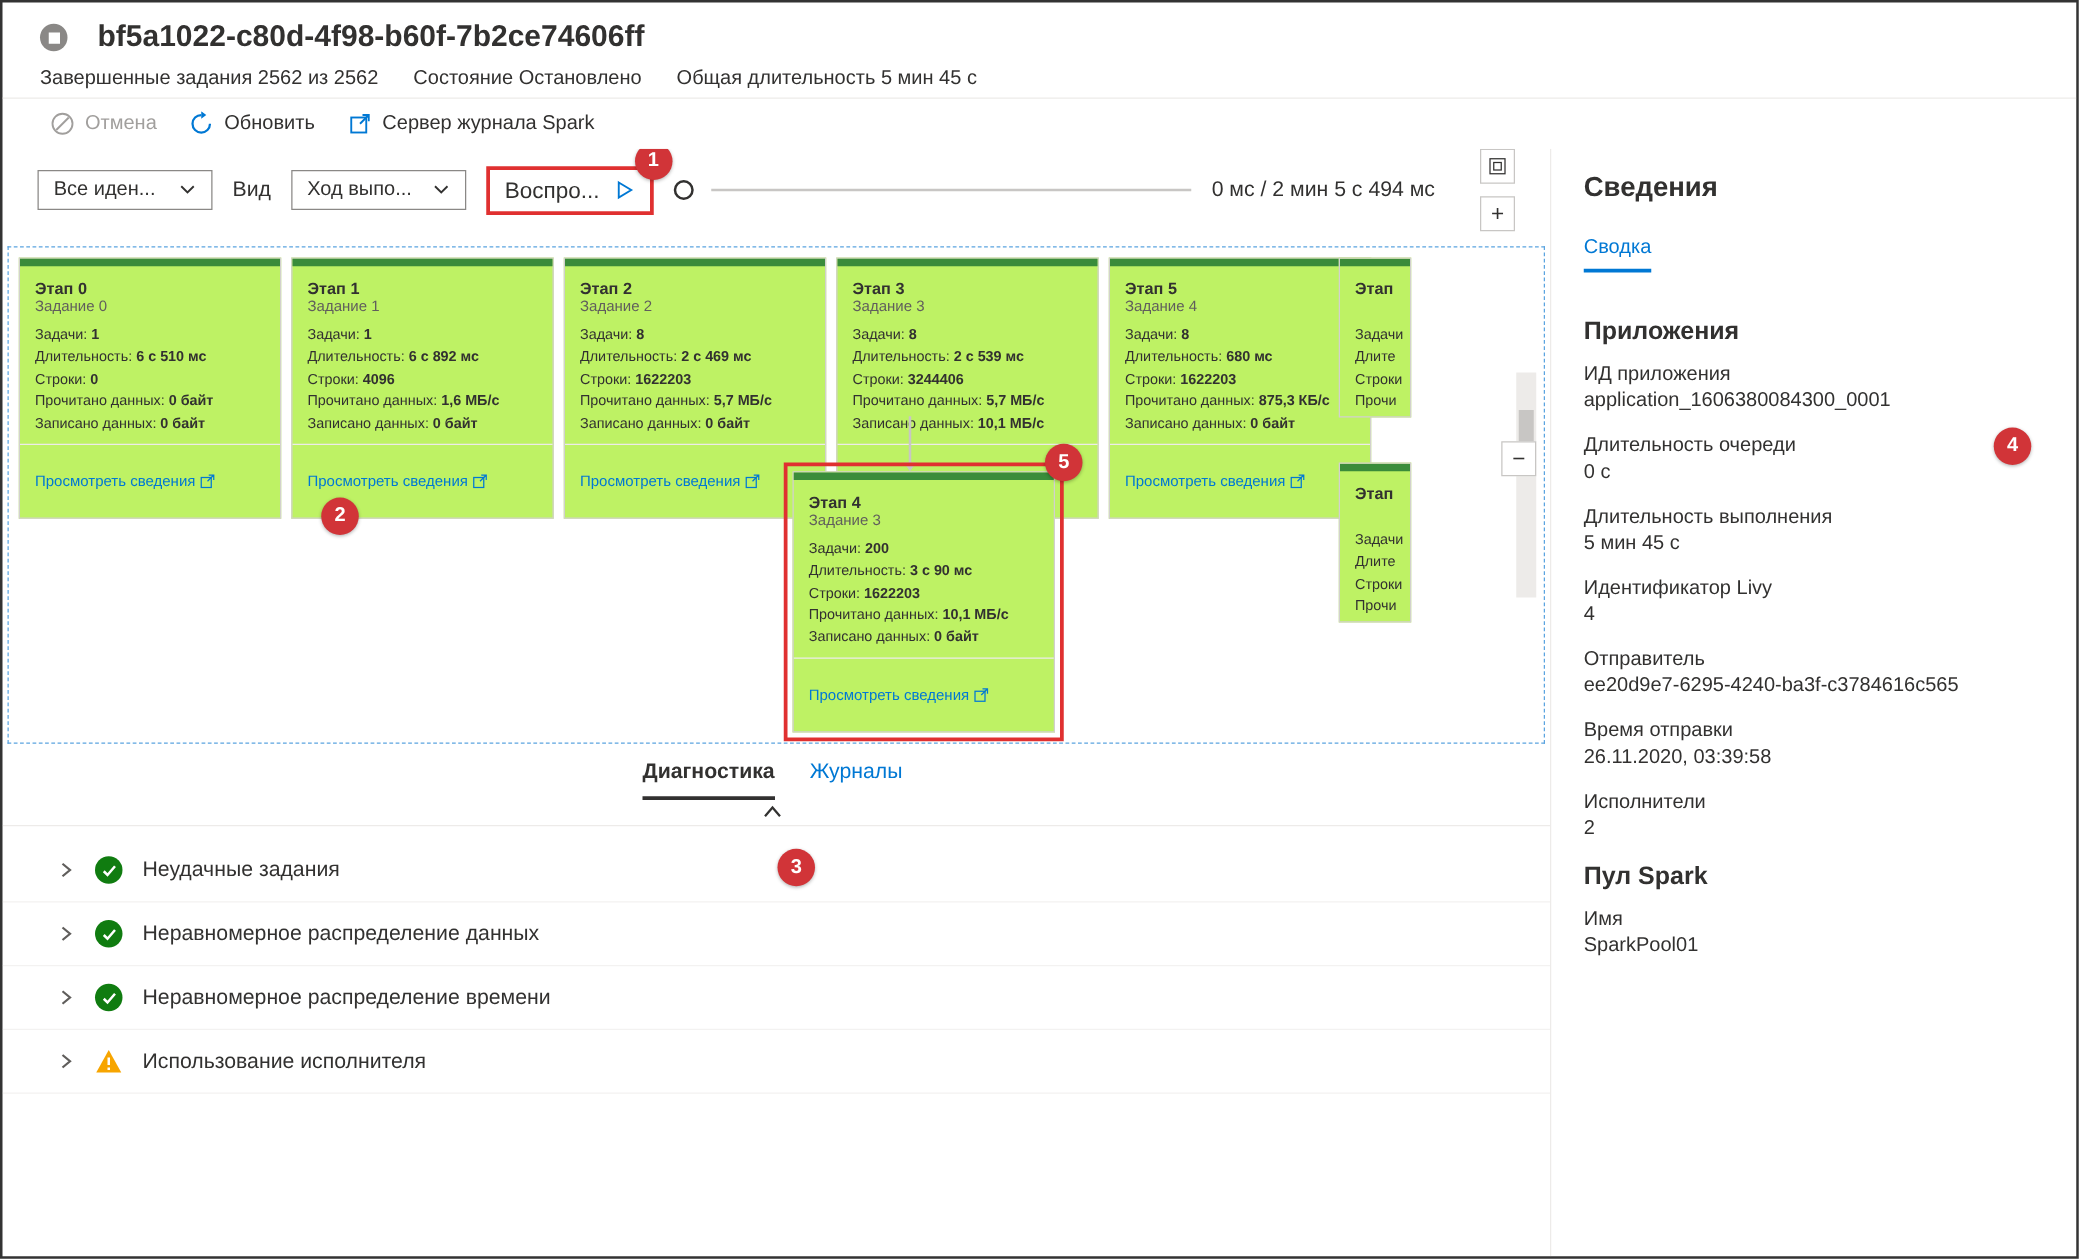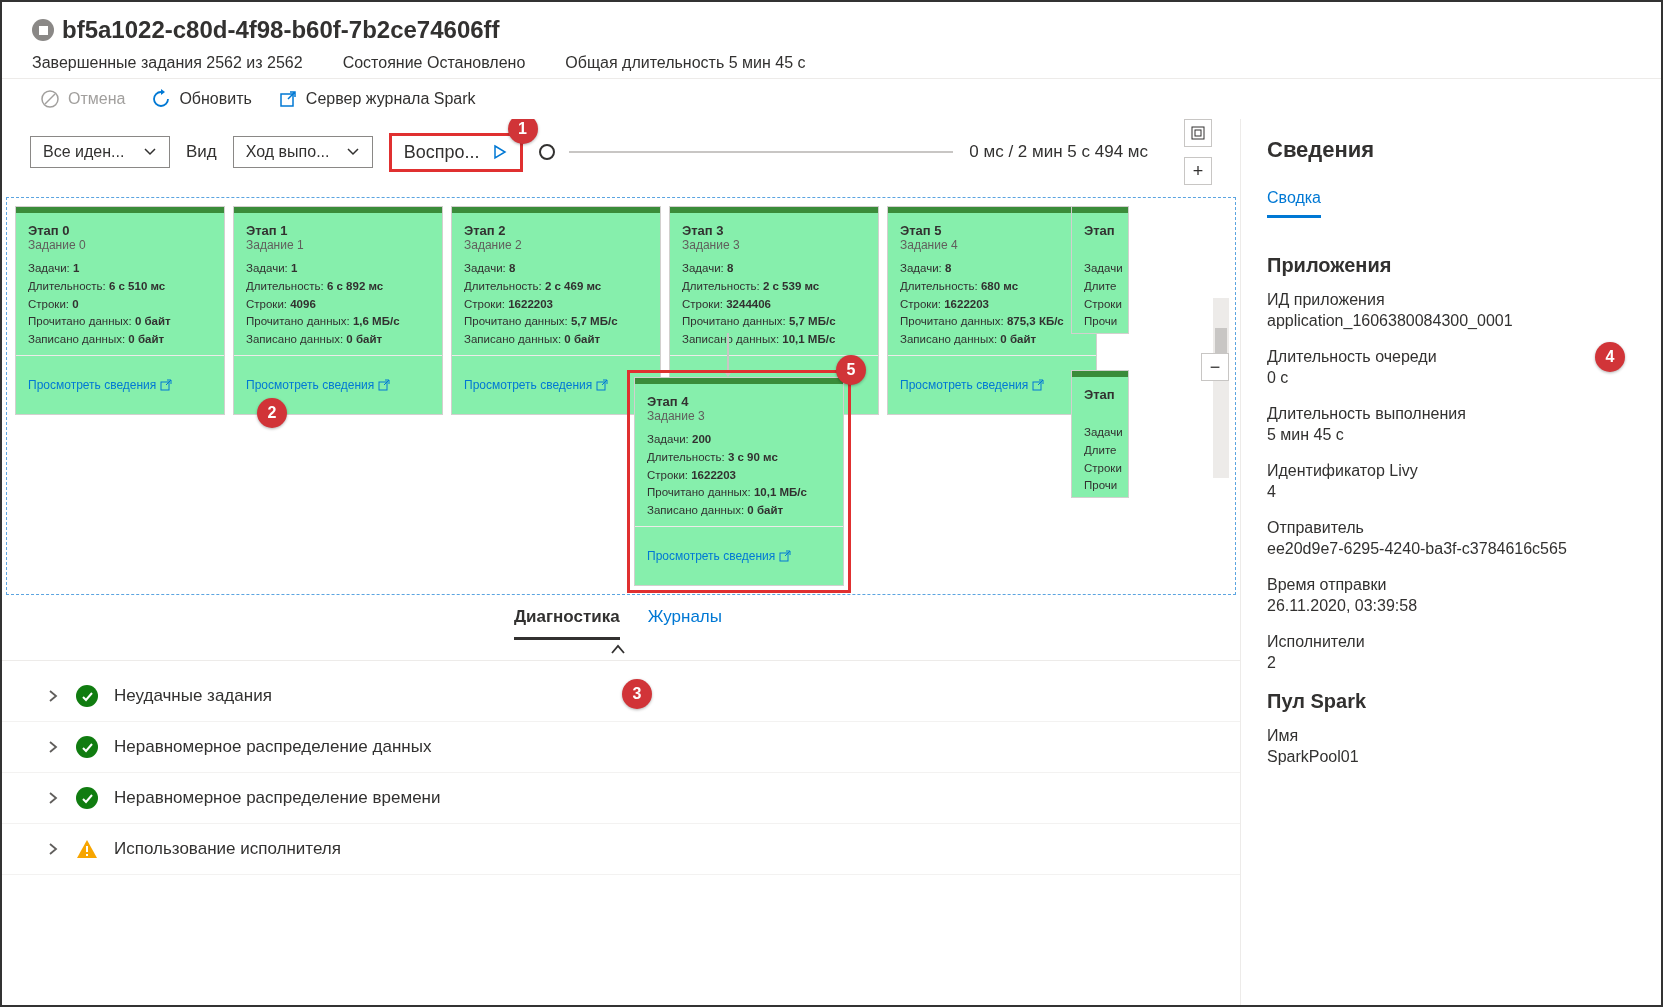--- a/index.html
+++ b/index.html
@@ -1,23 +1,23 @@
 <!DOCTYPE html>
 <html><head>
 <meta charset="utf-8">
 <style>
 * { box-sizing: border-box; margin: 0; padding: 0; }
 body { font-family: "Segoe UI", Arial, sans-serif; font-size: 14px; color: #323130; background: #fff; }
 .container { width: 1663px; height: 1007px; border: 2px solid #333; position: relative; display: flex; flex-direction: column; overflow: hidden; }
 .header { padding: 14px 30px 6px 30px; }
-.title-row { display: flex; align-items: center; gap: 8px; }
+.title-row { display: flex; align-items: center; gap: 24px; }
 .stop-circle { width: 22px; height: 22px; border-radius: 50%; background: #8a8886; display: flex; align-items: center; justify-content: center; }
 .stop-sq { width: 9px; height: 9px; background: #fff; }
 .page-title { font-size: 24px; font-weight: 600; }
-.subtitle-row { margin-top: 10px; display: flex; gap: 40px; font-size: 16px; }
+.subtitle-row { margin-top: 10px; display: flex; gap: 28px; font-size: 16px; }
 .subtitle-row .lbl { font-weight: 400; }
 .toolbar { padding: 10px 38px; border-top: 1px solid #edebe9; display: flex; gap: 26px; font-size: 16px; }
 .toolbar-btn { display: flex; align-items: center; gap: 8px; cursor: pointer; }
 .disabled { color: #a19f9d; }
 .icon-svg { width: 20px; height: 20px; }
 .main { flex: 1; display: flex; overflow: hidden; }
 .left { flex: 1; display: flex; flex-direction: column; overflow: hidden; border-right: 1px solid #edebe9; }
 .attempt-row { padding: 16px 28px 12px 28px; display: flex; align-items: center; gap: 18px; font-size: 18px; }
 .dropdown { border: 1px solid #8a8886; padding: 6px 12px; display: flex; align-items: center; gap: 10px; font-size: 16px; cursor: pointer; min-width: 140px; justify-content: space-between; }
 .chev-down { width: 14px; height: 14px; }
@@ -26,21 +26,21 @@
 .slider-wrap { display: flex; align-items: center; gap: 14px; flex: 1; }
 .slider-knob { width: 16px; height: 16px; border: 2px solid #323130; border-radius: 50%; background: #fff; }
 .slider-line { flex: 1; height: 2px; background: #c8c6c4; }
 .time-txt { font-size: 17px; white-space: nowrap; }
 .graph-tools { display: flex; flex-direction: column; gap: 10px; margin-left: 8px; }
 .tool-btn { width: 28px; height: 28px; border: 1px solid #c8c6c4; display: flex; align-items: center; justify-content: center; font-size: 18px; cursor: pointer; background: #fff; }
 .graph-area { margin: 0 4px; border: 1px dashed #5ba4e0; padding: 8px 0 50px 0; position: relative; height: 398px; }
 .scrollbar-fake { position: absolute; right: 6px; top: 100px; width: 16px; height: 180px; background: #edebe9; }
 .scrollbar-thumb { width: 12px; height: 40px; background: #c8c6c4; margin: 30px auto 0; }
 .stages-row { display: flex; gap: 8px; padding: 0 8px; }
-.stage-card { width: 210px; border: 1px solid #d2d0ce; background: #86efac; font-size: 12px; position: relative; }
+.stage-card { width: 210px; border: 1px solid #d2d0ce; background: #bef264; font-size: 12px; position: relative; }
 .stage-card.partial { width: 58px; overflow: hidden; }
 .stage-top { height: 6px; background: #3a8c3a; }
 .stage-body { padding: 10px 12px 6px 12px; }
 .stage-title { font-weight: 600; font-size: 13px; }
 .stage-sub { color: #605e5c; margin-bottom: 8px; }
 .stage-line { font-size: 11.5px; line-height: 1.55; }
 .stage-line b { font-weight: 600; }
 .stage-footer { border-top: 1px solid #edebe9; padding: 22px 12px; }
 .stage-footer a { color: #0078d4; text-decoration: none; font-size: 12px; display: inline-flex; align-items: center; gap: 4px; }
 .connector { position: absolute; left: 720px; top: 135px; width: 2px; height: 40px; background: #c8c6c4; }

